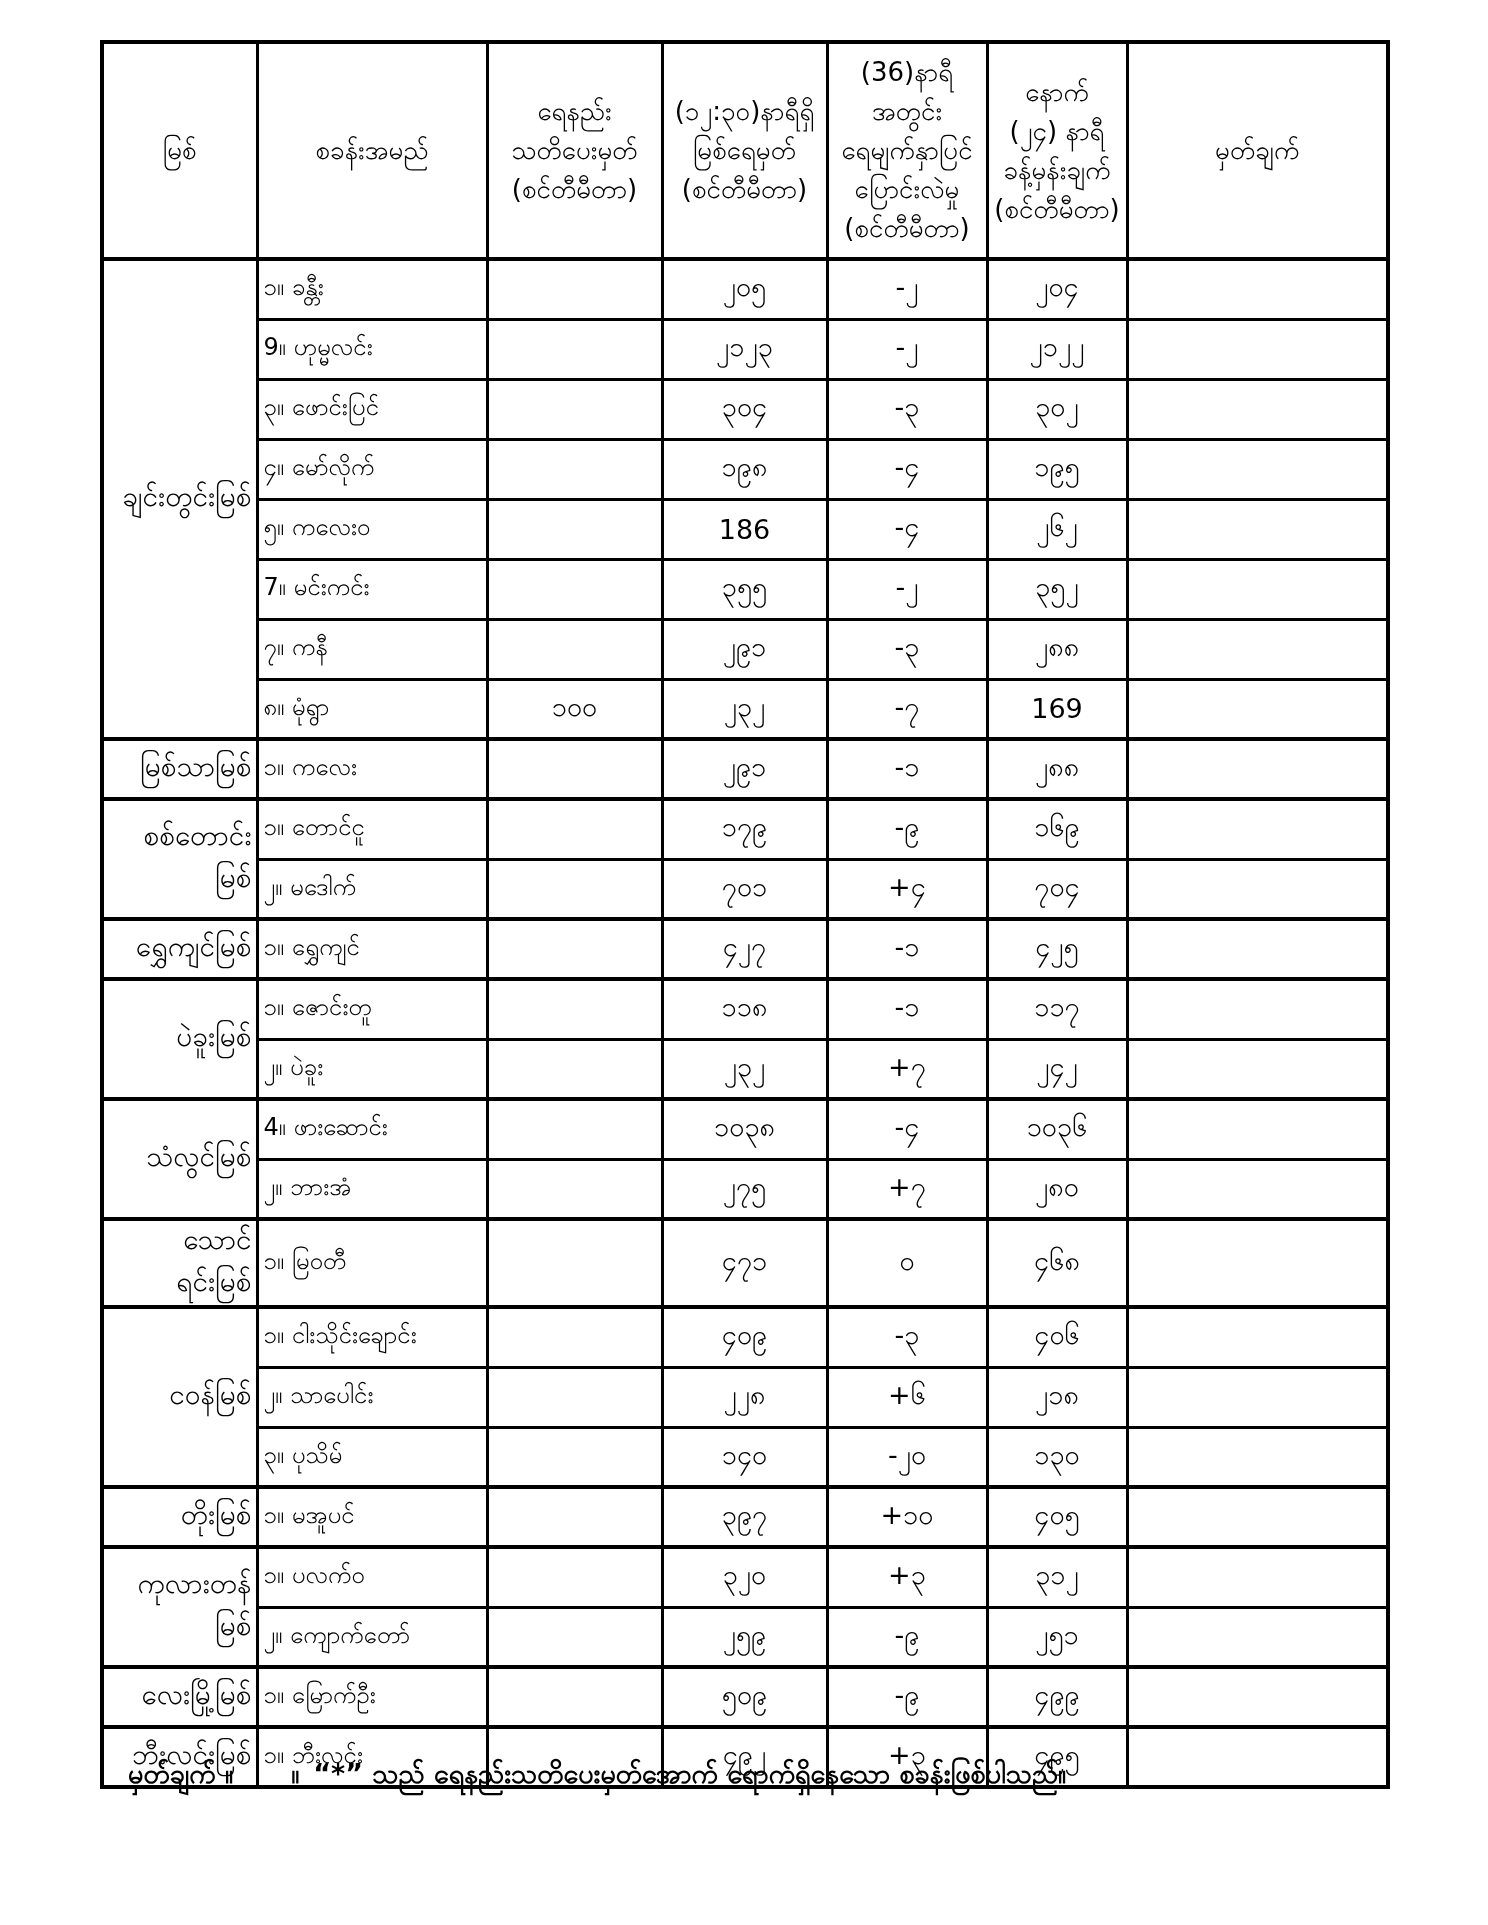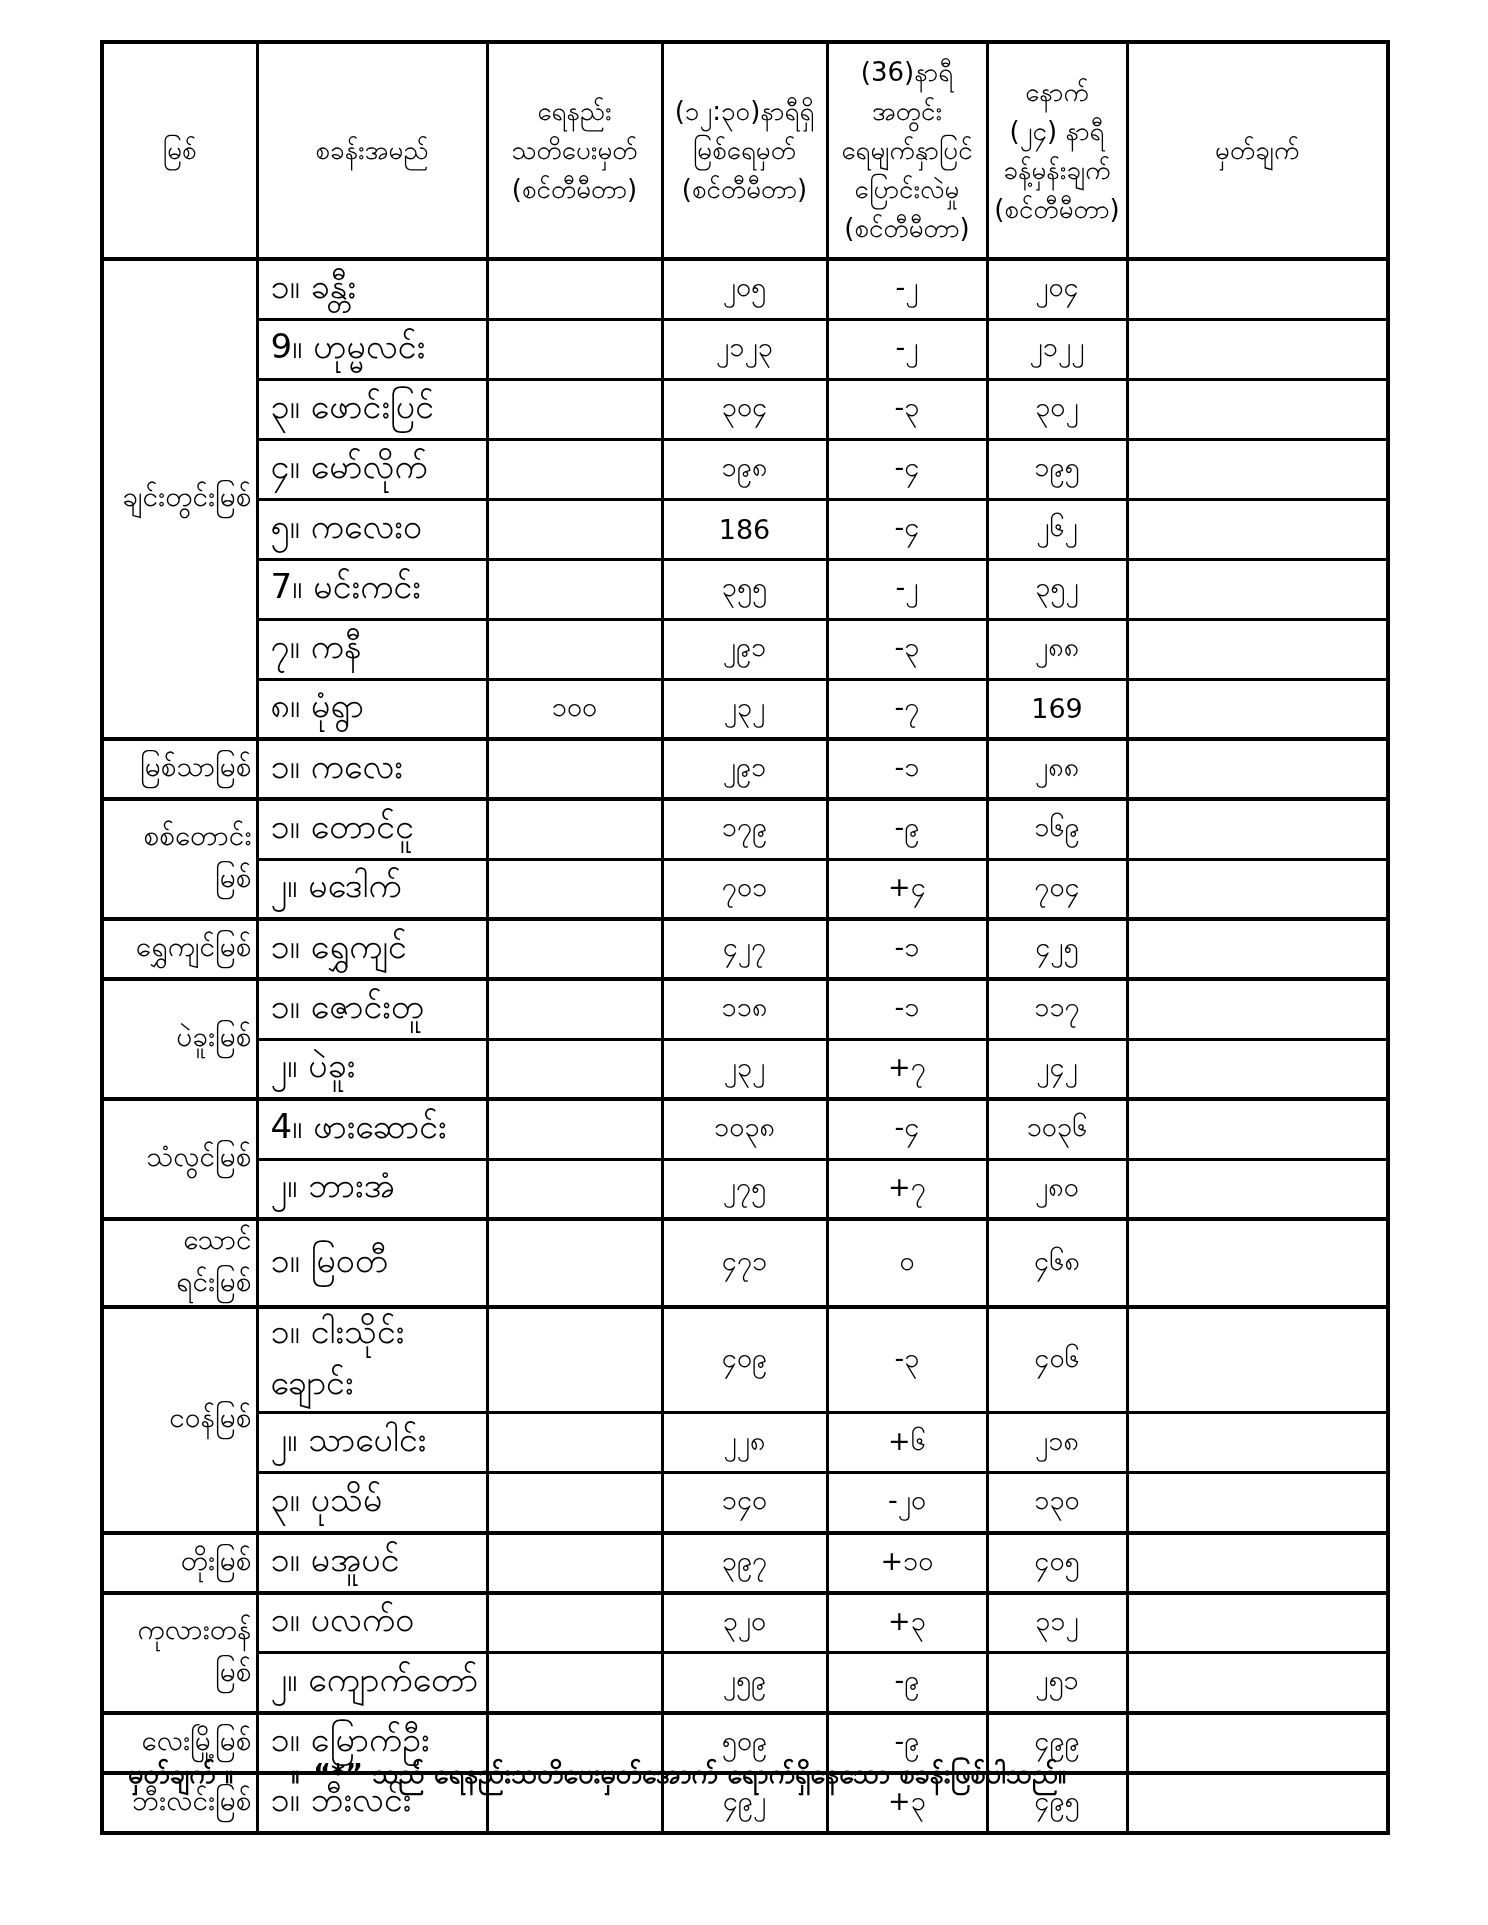--- a/index.html
+++ b/index.html
@@ -44,23 +44,23 @@
   }
   .river-table tbody tr { height: 60px; }
   .river-table tbody tr.group-start td { border-top: 4px solid #000; }
   td.river-cell {
     font-size: 28px;
     text-align: right;
     padding-left: 8px;
     padding-right: 4px;
   }
   td.station-cell {
-    font-size: 34px;
+    font-size: 24px;
     text-align: left;
-    padding-left: 12px;
+    padding-left: 5px;
     padding-right: 4px;
   }
   td.num-cell {
     font-size: 27px;
     text-align: center;
   }
   td.remark-cell {
     font-size: 27px;
     text-align: center;
   }

